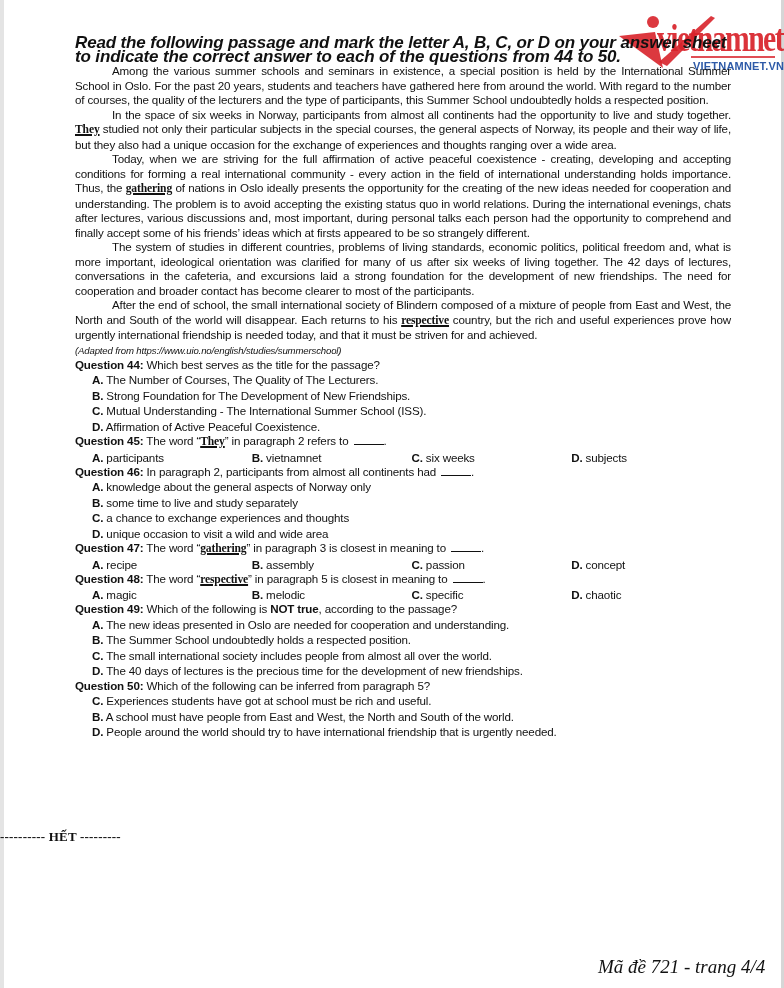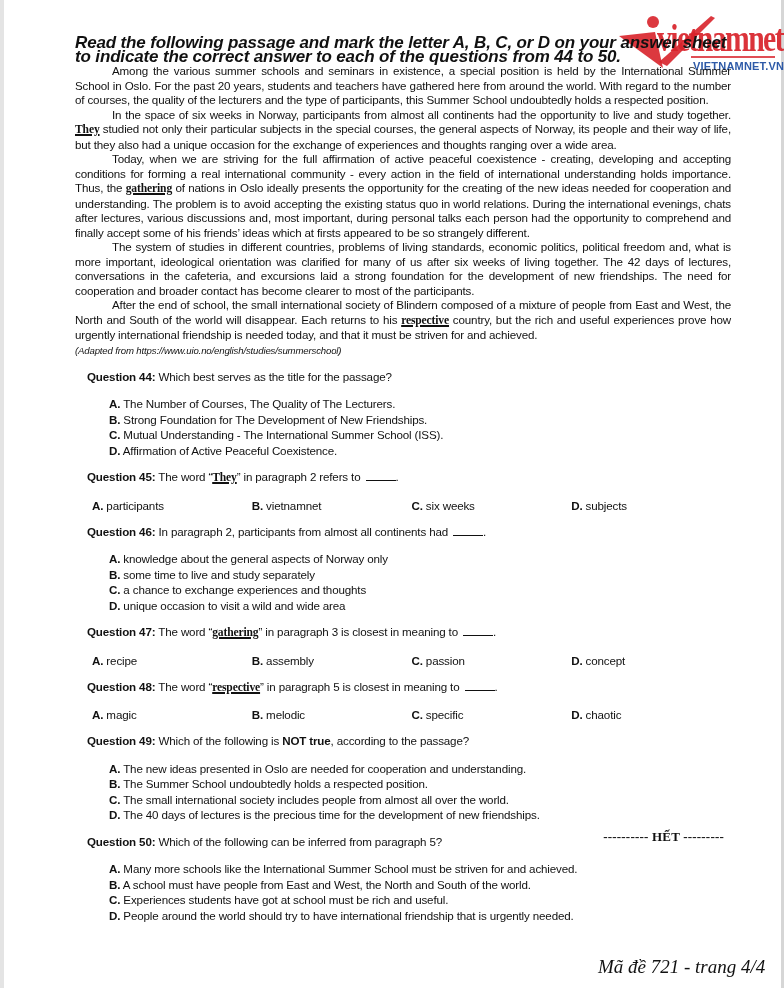--- a/index.html
+++ b/index.html
@@ -14,29 +14,29 @@
     .edge-right { position: absolute; right: 0; top: 0; width: 3px; height: 988px; background: #d6d6d6; }
     .page {
       position: absolute; left: 75px; top: 36px; width: 656px;
       font-size: 11.6px; line-height: 14.5px;
       letter-spacing: -0.15px;
     }
     .instr { font-weight: bold; font-style: italic; font-size: 17px; line-height: 14.2px; margin: 0; }
     .para { margin: 0; text-align: justify; text-indent: 37px; }
     .kw { font-weight: bold; text-decoration: underline; text-decoration-thickness: 1.5px; text-underline-offset: 1px; font-family: Liberation Serif, serif; }
     .source { text-align: left; font-style: italic; font-size: 9.6px; line-height: 15px; margin: 0; padding-right: 2px; }
-    .q { margin: 12px; }
+    .q { margin: 0; }
     .q-num { font-weight: bold; }
     .blank { display: inline-block; width: 30px; border-bottom: 1.5px solid #111; height: 10px; vertical-align: baseline; margin-left: 2px; }
-    .opt { margin: 0 0 0 34px; height: 15.5px; line-height: 15.5px; }
+    .opt { margin: 0 0 0 17px; height: 15.5px; line-height: 15.5px; }
     .opts-row { display: flex; margin-left: 17px; height: 15px; line-height: 15px; align-items: center; }
     .opts-row .cell { width: 167px; }
     .opt-letter { font-weight: bold; }
     .ending {
-      position: absolute; left: 0; width: 724px; top: 829px; text-align: right;
+      position: absolute; left: 0; width: 724px; top: 829px; text-align: left;
       font-family: "Liberation Serif", serif; font-weight: bold; font-size: 13px; letter-spacing: 0.2px;
     }
     .footer {
       position: absolute; left: 598px; top: 956px;
       font-family: "Liberation Serif", serif; font-style: italic; font-size: 19px;
     }
     .logo { position: absolute; left: 619px; top: 12px; width: 160px; height: 64px; }
     .logo-text {
       position: absolute; left: 38px; top: 6px;
       font-family: "Liberation Serif", serif; font-weight: bold; font-size: 38px; line-height: 40px;
@@ -125,21 +125,20 @@
   <div>
     <p class="q"><span class="q-num">Question 49:</span><span> Which of the following is </span><b>NOT true</b><span>, according to the passage?</span></p>
     <p class="opt"><span class="opt-letter">A.</span><span> The new ideas presented in Oslo are needed for cooperation and understanding.</span></p>
     <p class="opt"><span class="opt-letter">B.</span><span> The Summer School undoubtedly holds a respected position.</span></p>
     <p class="opt"><span class="opt-letter">C.</span><span> The small international society includes people from almost all over the world.</span></p>
     <p class="opt"><span class="opt-letter">D.</span><span> The 40 days of lectures is the precious time for the development of new friendships.</span></p>
   </div>
 
   <div>
     <p class="q"><span class="q-num">Question 50:</span><span> Which of the following can be inferred from paragraph 5?</span></p>
-    <p class="opt"><span class="opt-letter">A.</span><span> Many more schools like the International Summer School must be striven for and achieved.</span></p>
+    <p class="opt"><span class="opt-letter">C.</span><span> Experiences students have got at school must be rich and useful.</span></p>
     <p class="opt"><span class="opt-letter">B.</span><span> A school must have people from East and West, the North and South of the world.</span></p>
-    <p class="opt"><span class="opt-letter">C.</span><span> Experiences students have got at school must be rich and useful.</span></p>
     <p class="opt"><span class="opt-letter">D.</span><span> People around the world should try to have international friendship that is urgently needed.</span></p>
   </div>
 </div>
 
 <div class="ending">---------- HẾT ---------</div>
 <div class="footer">Mã đề 721 - trang 4/4</div>
 
 </body></html>

